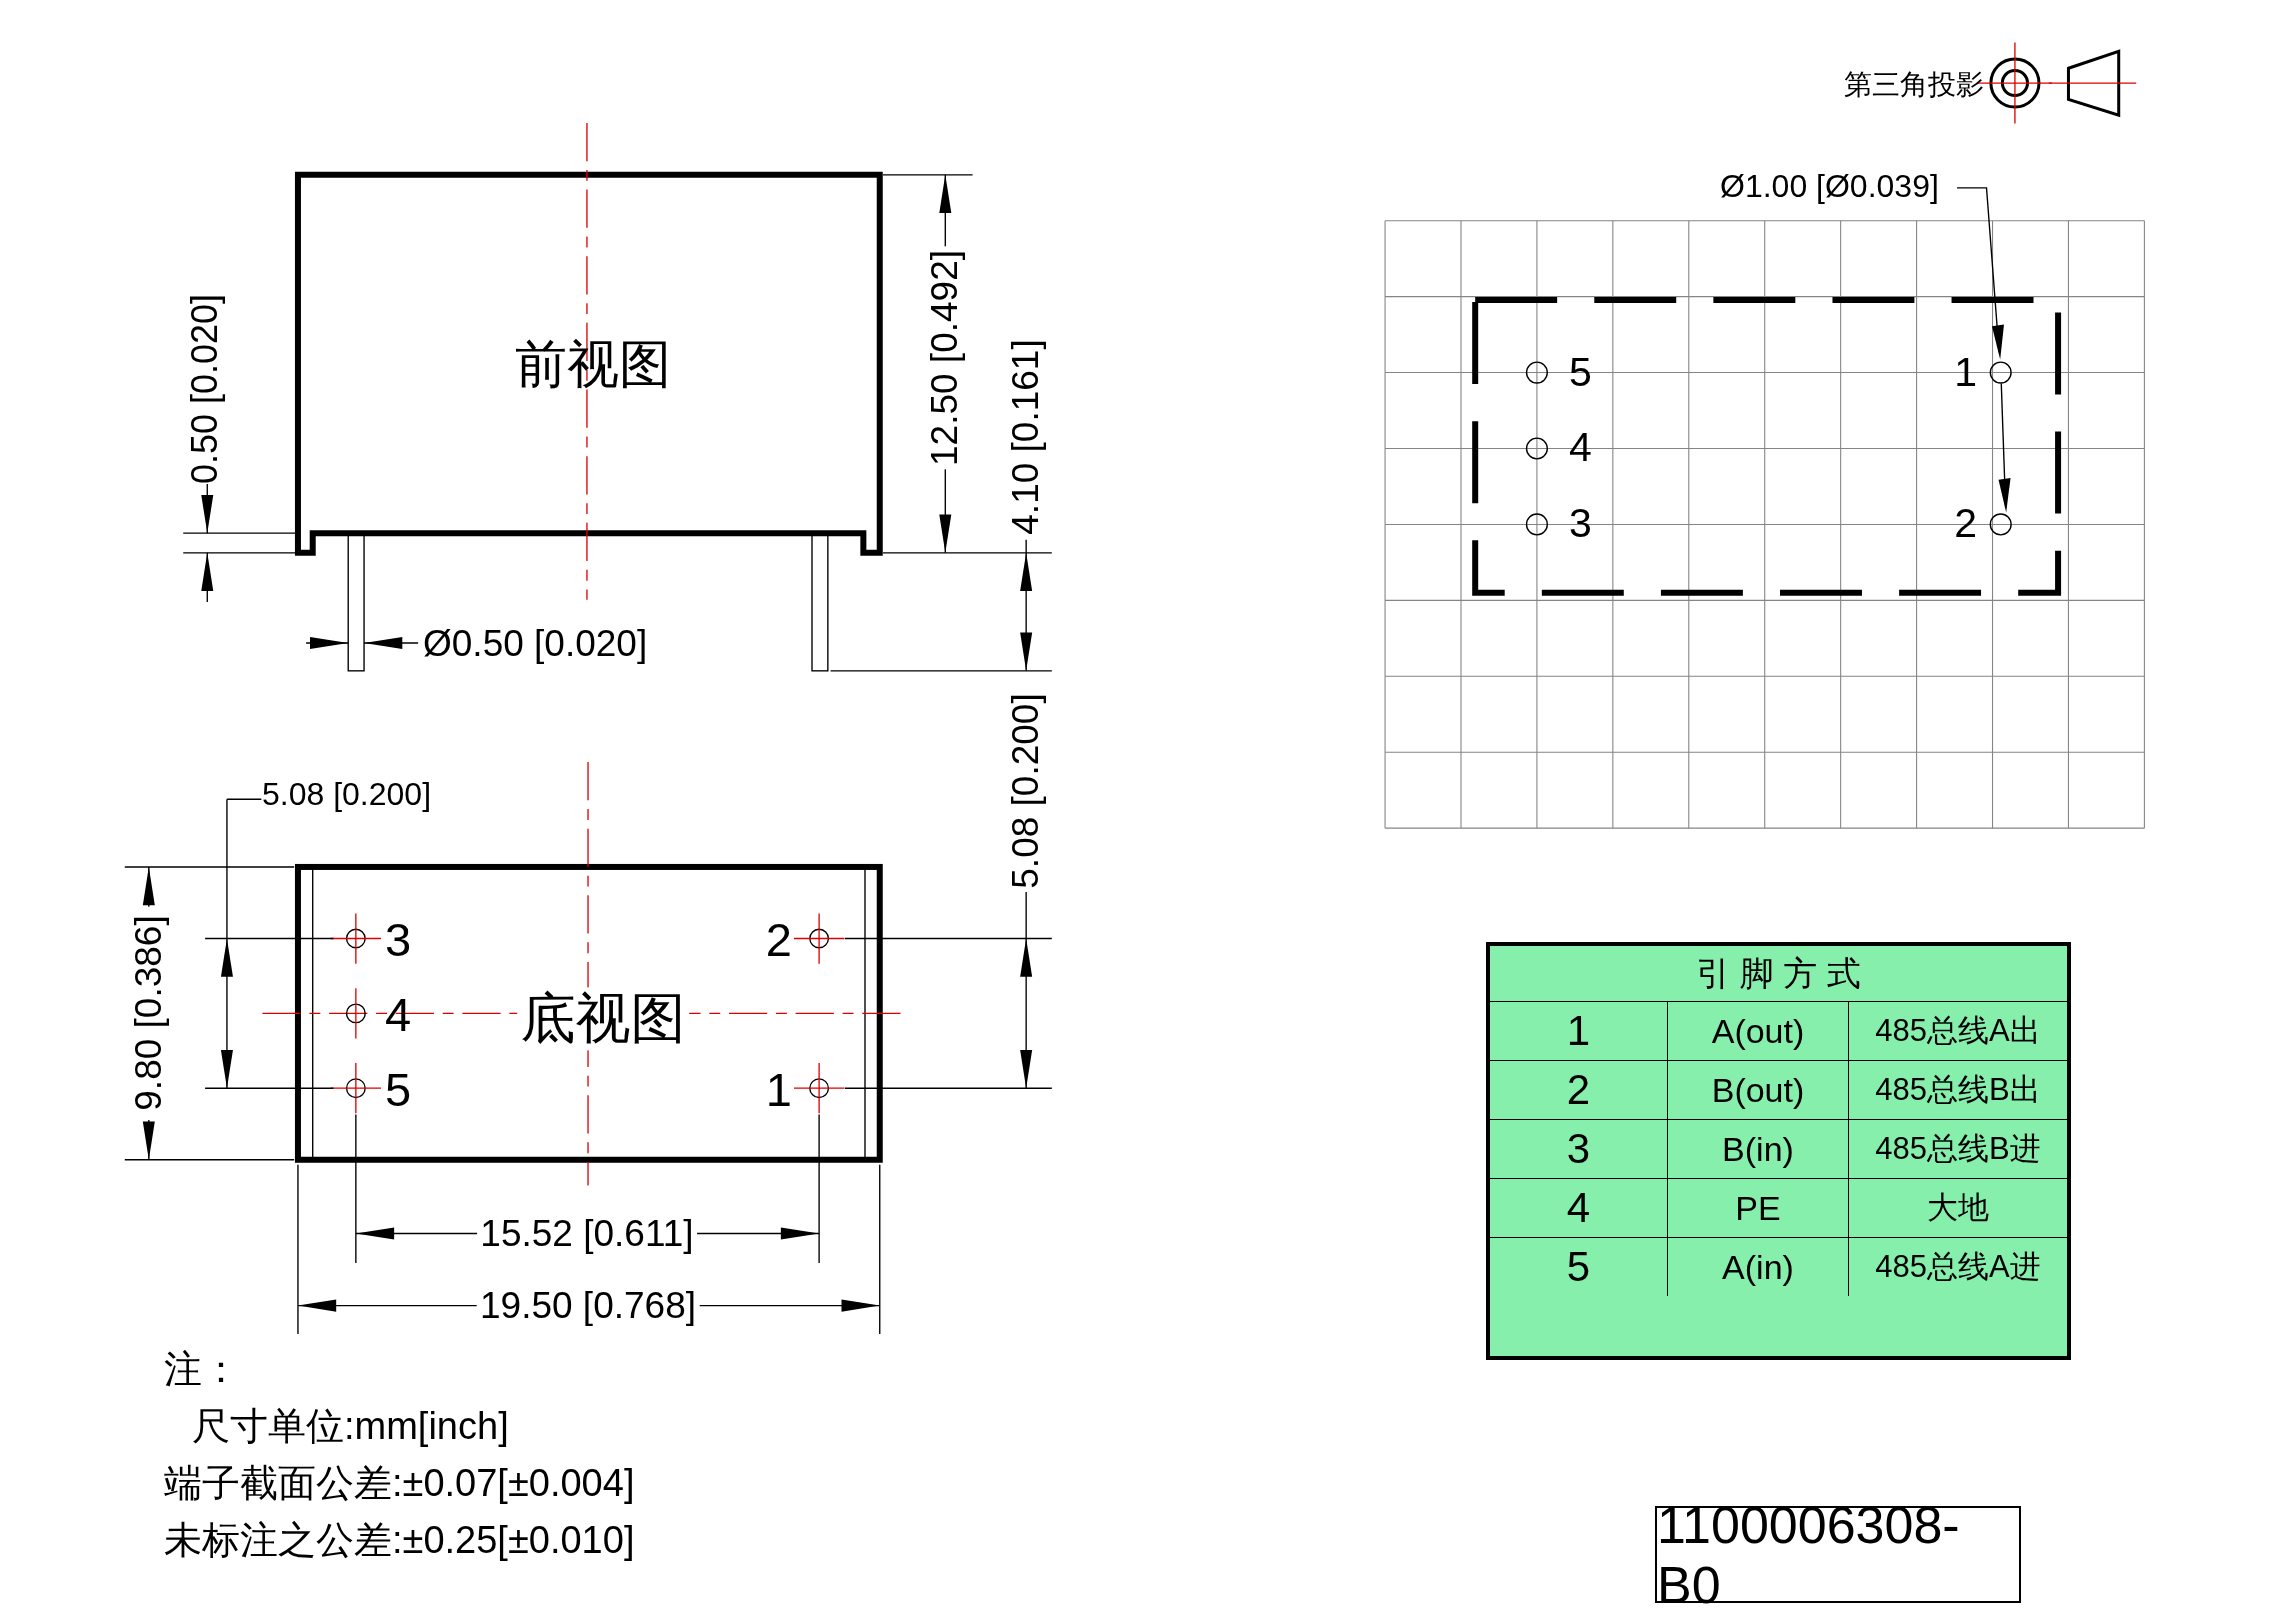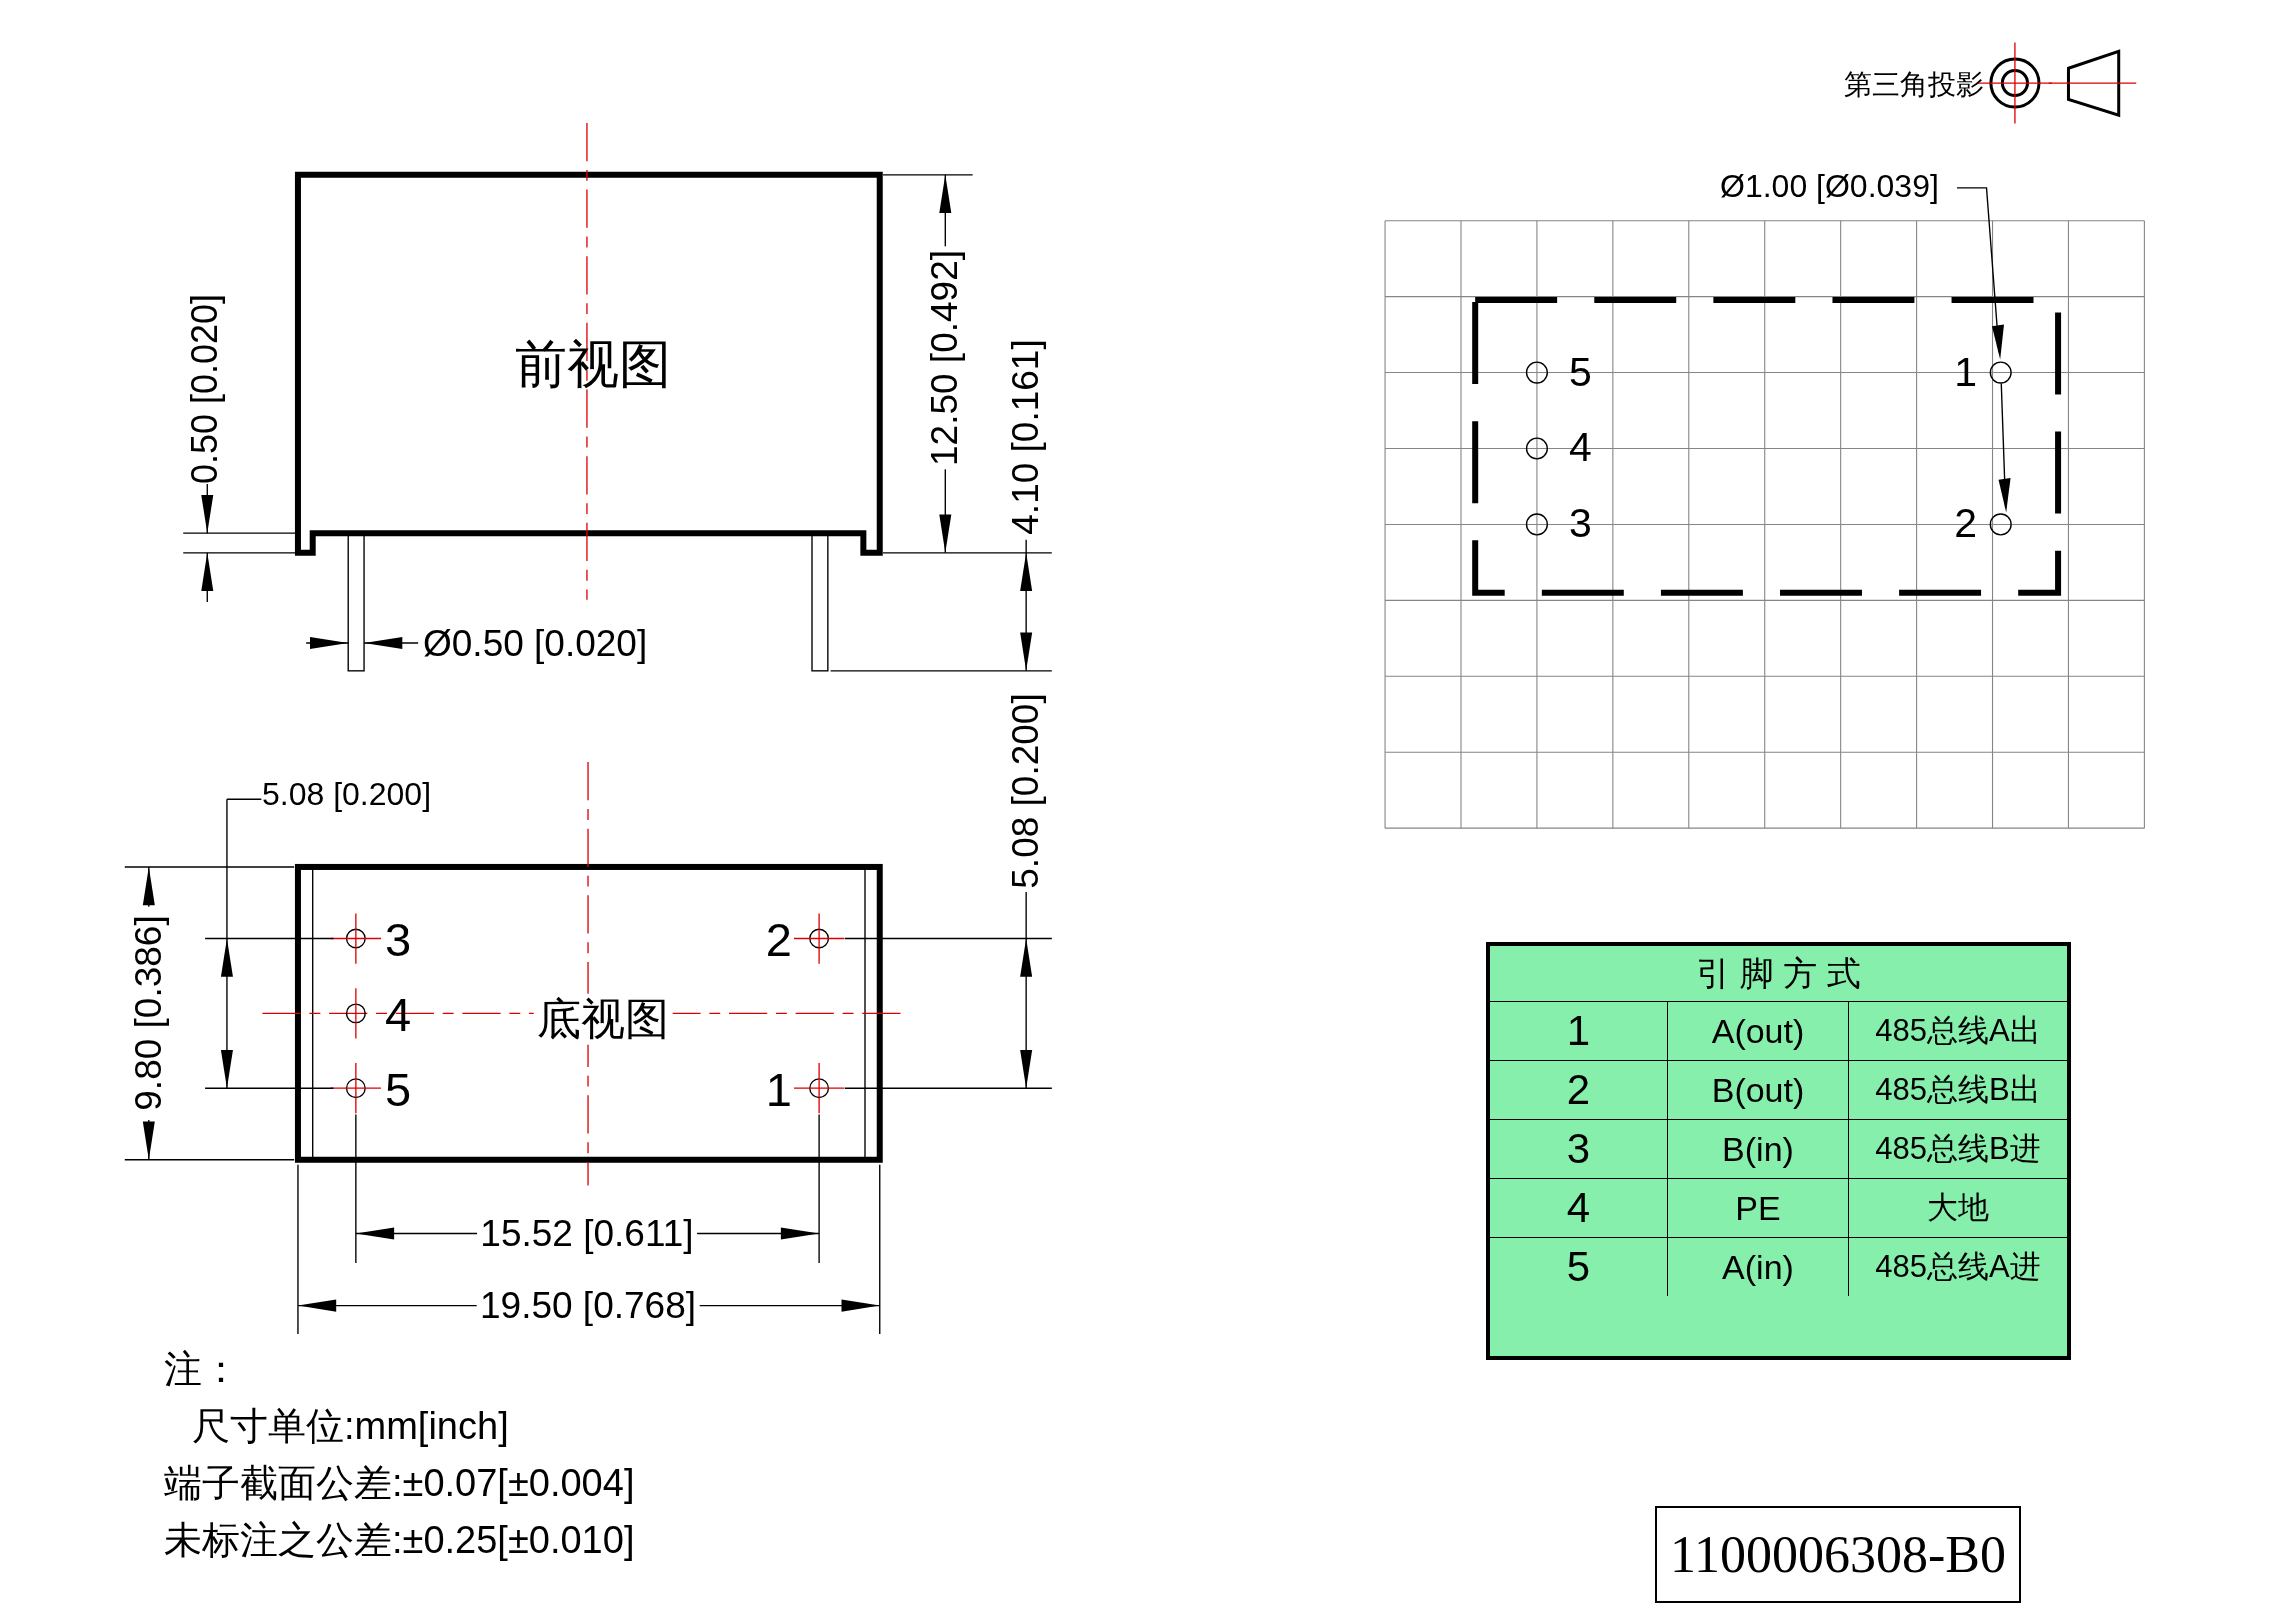--- a/index.html
+++ b/index.html
@@ -14,34 +14,34 @@
   .arw{fill:#000;stroke:none;}
   .grid{stroke:#858585;stroke-width:2;}
   .dashedbox{stroke:#000;stroke-width:11;fill:none;stroke-dasharray:150 68;}
   .circ{stroke:#000;stroke-width:2.5;fill:none;}
   .txt{position:absolute;white-space:nowrap;line-height:1.15;}
   .ctr{transform:translate(-50%,-50%);text-align:center;}
   .rot{transform:translate(-50%,-50%) rotate(-90deg);text-align:center;}
   .mask{background:#fff;padding:0 3.3px;}
   .f52{font-size:28px;} .f56{font-size:31px;} .f62{font-size:34px;} .f66{font-size:36px;}
   .f68{font-size:37px;} .f70{font-size:38px;} .f72{font-size:32px;} .f75{font-size:41px;}
-  .f76{font-size:42px;} .f86{font-size:47px;} .f95{font-size:52px;} .f100{font-size:44px;}
+  .f76{font-size:42px;} .f86{font-size:47px;} .f95{font-size:52px;} .f100{font-size:55px;}
   .ralign{text-align:right;}
   
   #pin-table{position:absolute;left:1486px;top:942px;width:585px;height:418px;
              border:4.9px solid #000;box-sizing:border-box;background:#86efac;}
   .trow{display:flex;border-top:1.6px solid #000;height:59px;box-sizing:border-box;}
   #tbl-title-row{height:55px;display:flex;align-items:center;justify-content:center;box-sizing:border-box;}
   .tcell{display:flex;align-items:center;justify-content:center;box-sizing:border-box;}
   .tc1{width:177px;}
   .tc2{width:181px;border-left:1.6px solid #000;}
   .tc3{flex:1;border-left:1.6px solid #000;}
   
   #part-box{position:absolute;left:1655px;top:1506px;width:366px;height:97px;
-            border:2.2px solid #000;box-sizing:border-box;display:flex;align-items:center;justify-content:center;font-family:Liberation Serif, serif;}
+            border:2.2px solid #000;box-sizing:border-box;display:flex;align-items:center;justify-content:center;}
 </style>
 </head>
 <body>
 
 <div id="page">
 
   <svg id="linework" width="2273" height="1617" viewBox="0 0 4160 2960">
 
     <g>
       <path class="thick" d="M545,320 V1012 H572 V976 H1580 V1012 H1610 V320 Z"></path>

